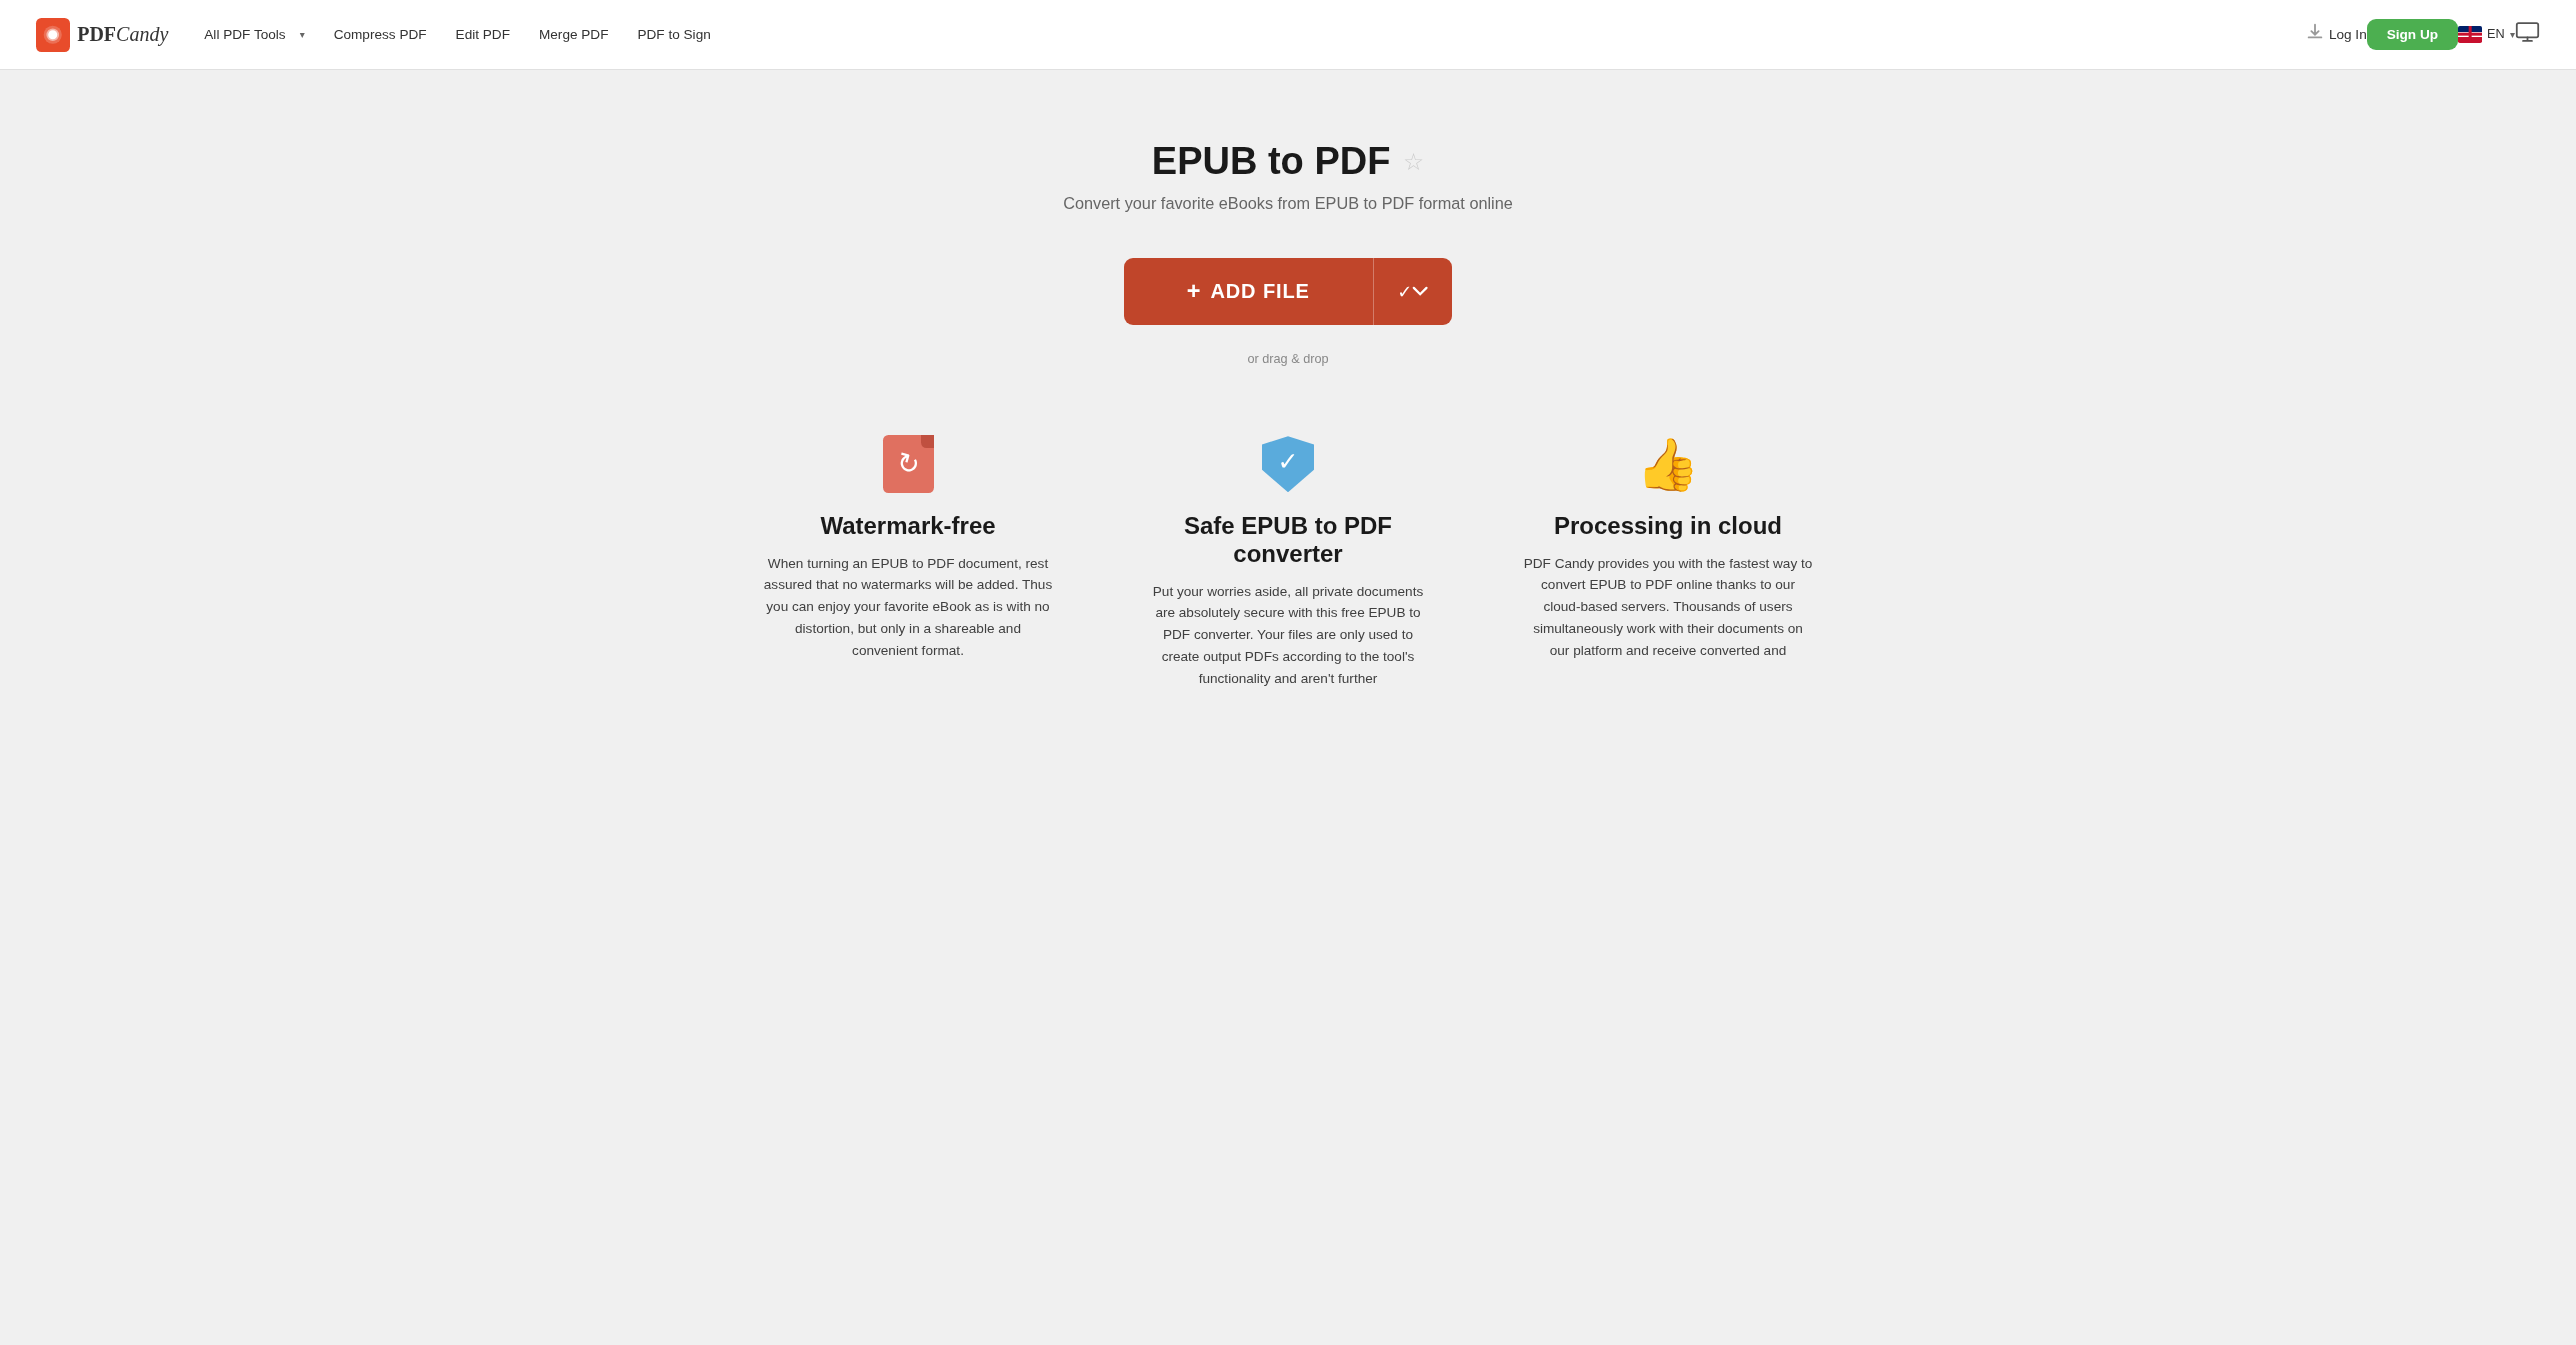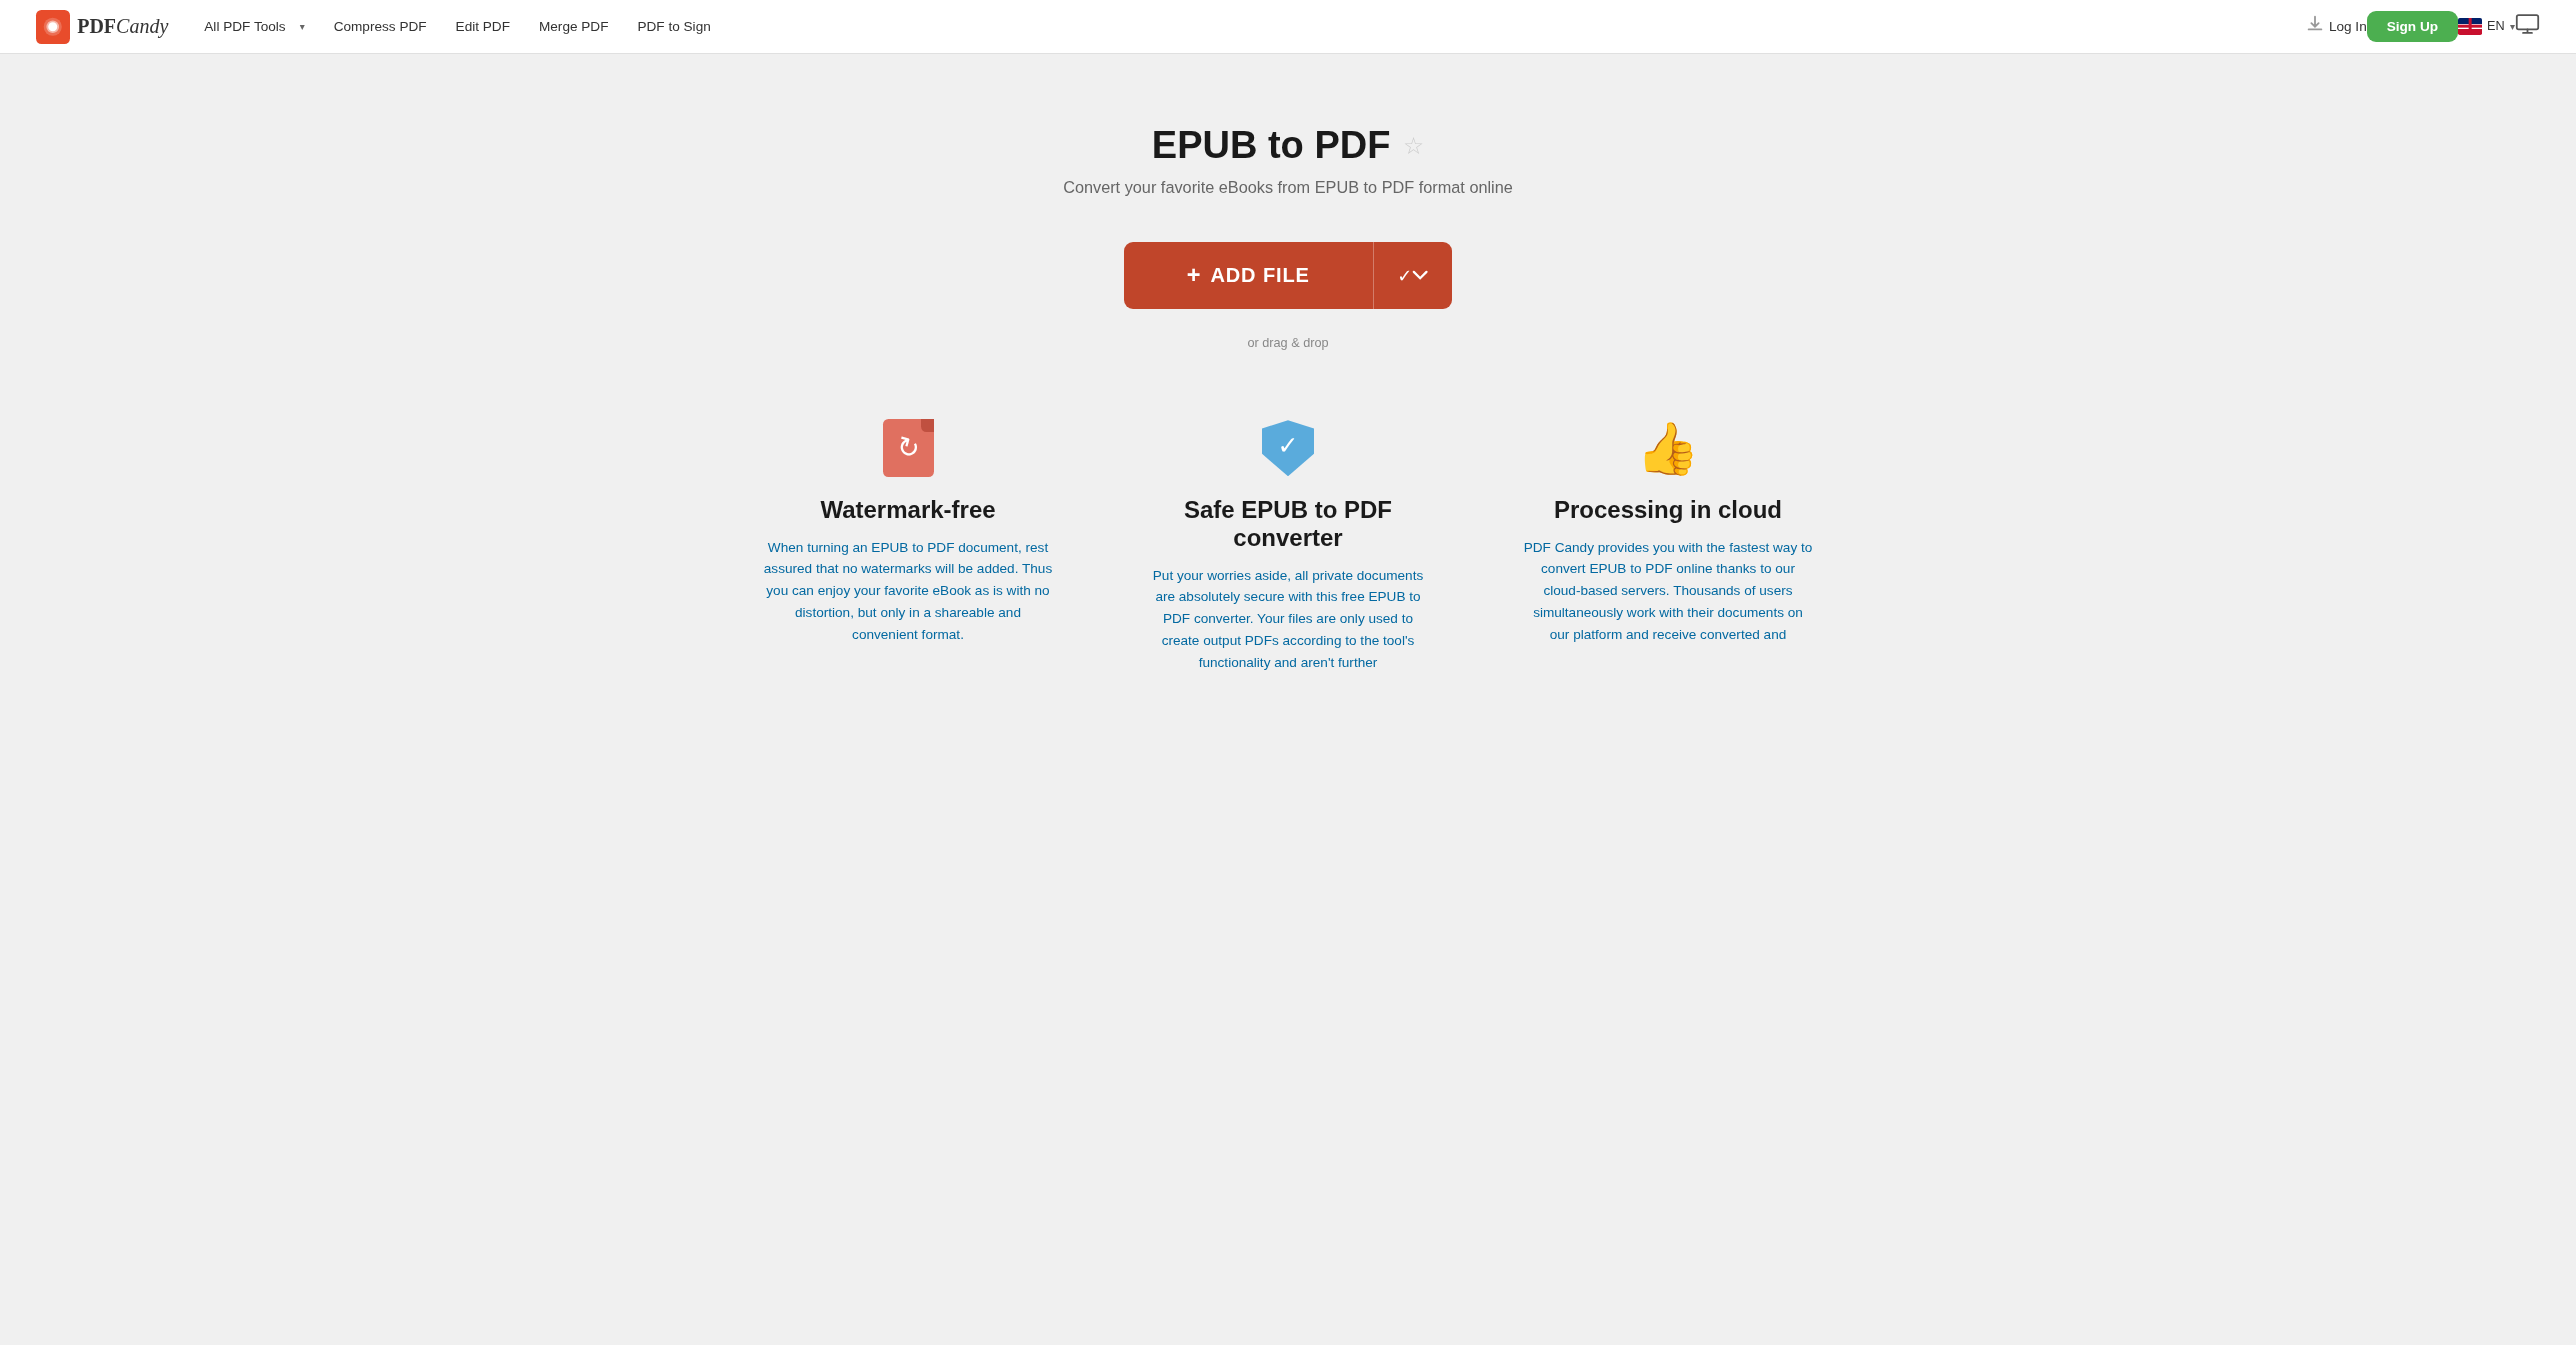--- a/index.html
+++ b/index.html
@@ -4,21 +4,21 @@
   <style>
     * { box-sizing: border-box; margin: 0; padding: 0; }
     body { font-family: Arial, sans-serif; background: #f0f0f0; color: #333; }
 
     
     .header {
       background: #fff;
       display: flex;
       align-items: center;
       padding: 0 36px;
-      height: 54px;
+      height: 70px;
       border-bottom: 0.9px solid #e0e0e0;
       position: relative;
       z-index: 10;
     }
     .logo-area {
       display: flex;
       align-items: center;
       gap: 7.2px;
       text-decoration: none;
       margin-right: 36px;
@@ -234,21 +234,21 @@
       height: 63px;
     }
     .feature-title {
       font-size: 24px;
       font-weight: bold;
       color: #1a1a1a;
       margin-bottom: 12.7px;
     }
     .feature-desc {
       font-size: 13.6px;
-      color: #0369a1;
+      color: #404040;
       line-height: 1.6;
     }
     .shield-shape {
       width: 52px;
       height: 56px;
       background: #5aabdc;
       clip-path: polygon(50% 0%, 100% 15%, 100% 60%, 50% 100%, 0% 60%, 0% 15%);
       display: flex;
       align-items: center;
       justify-content: center;

